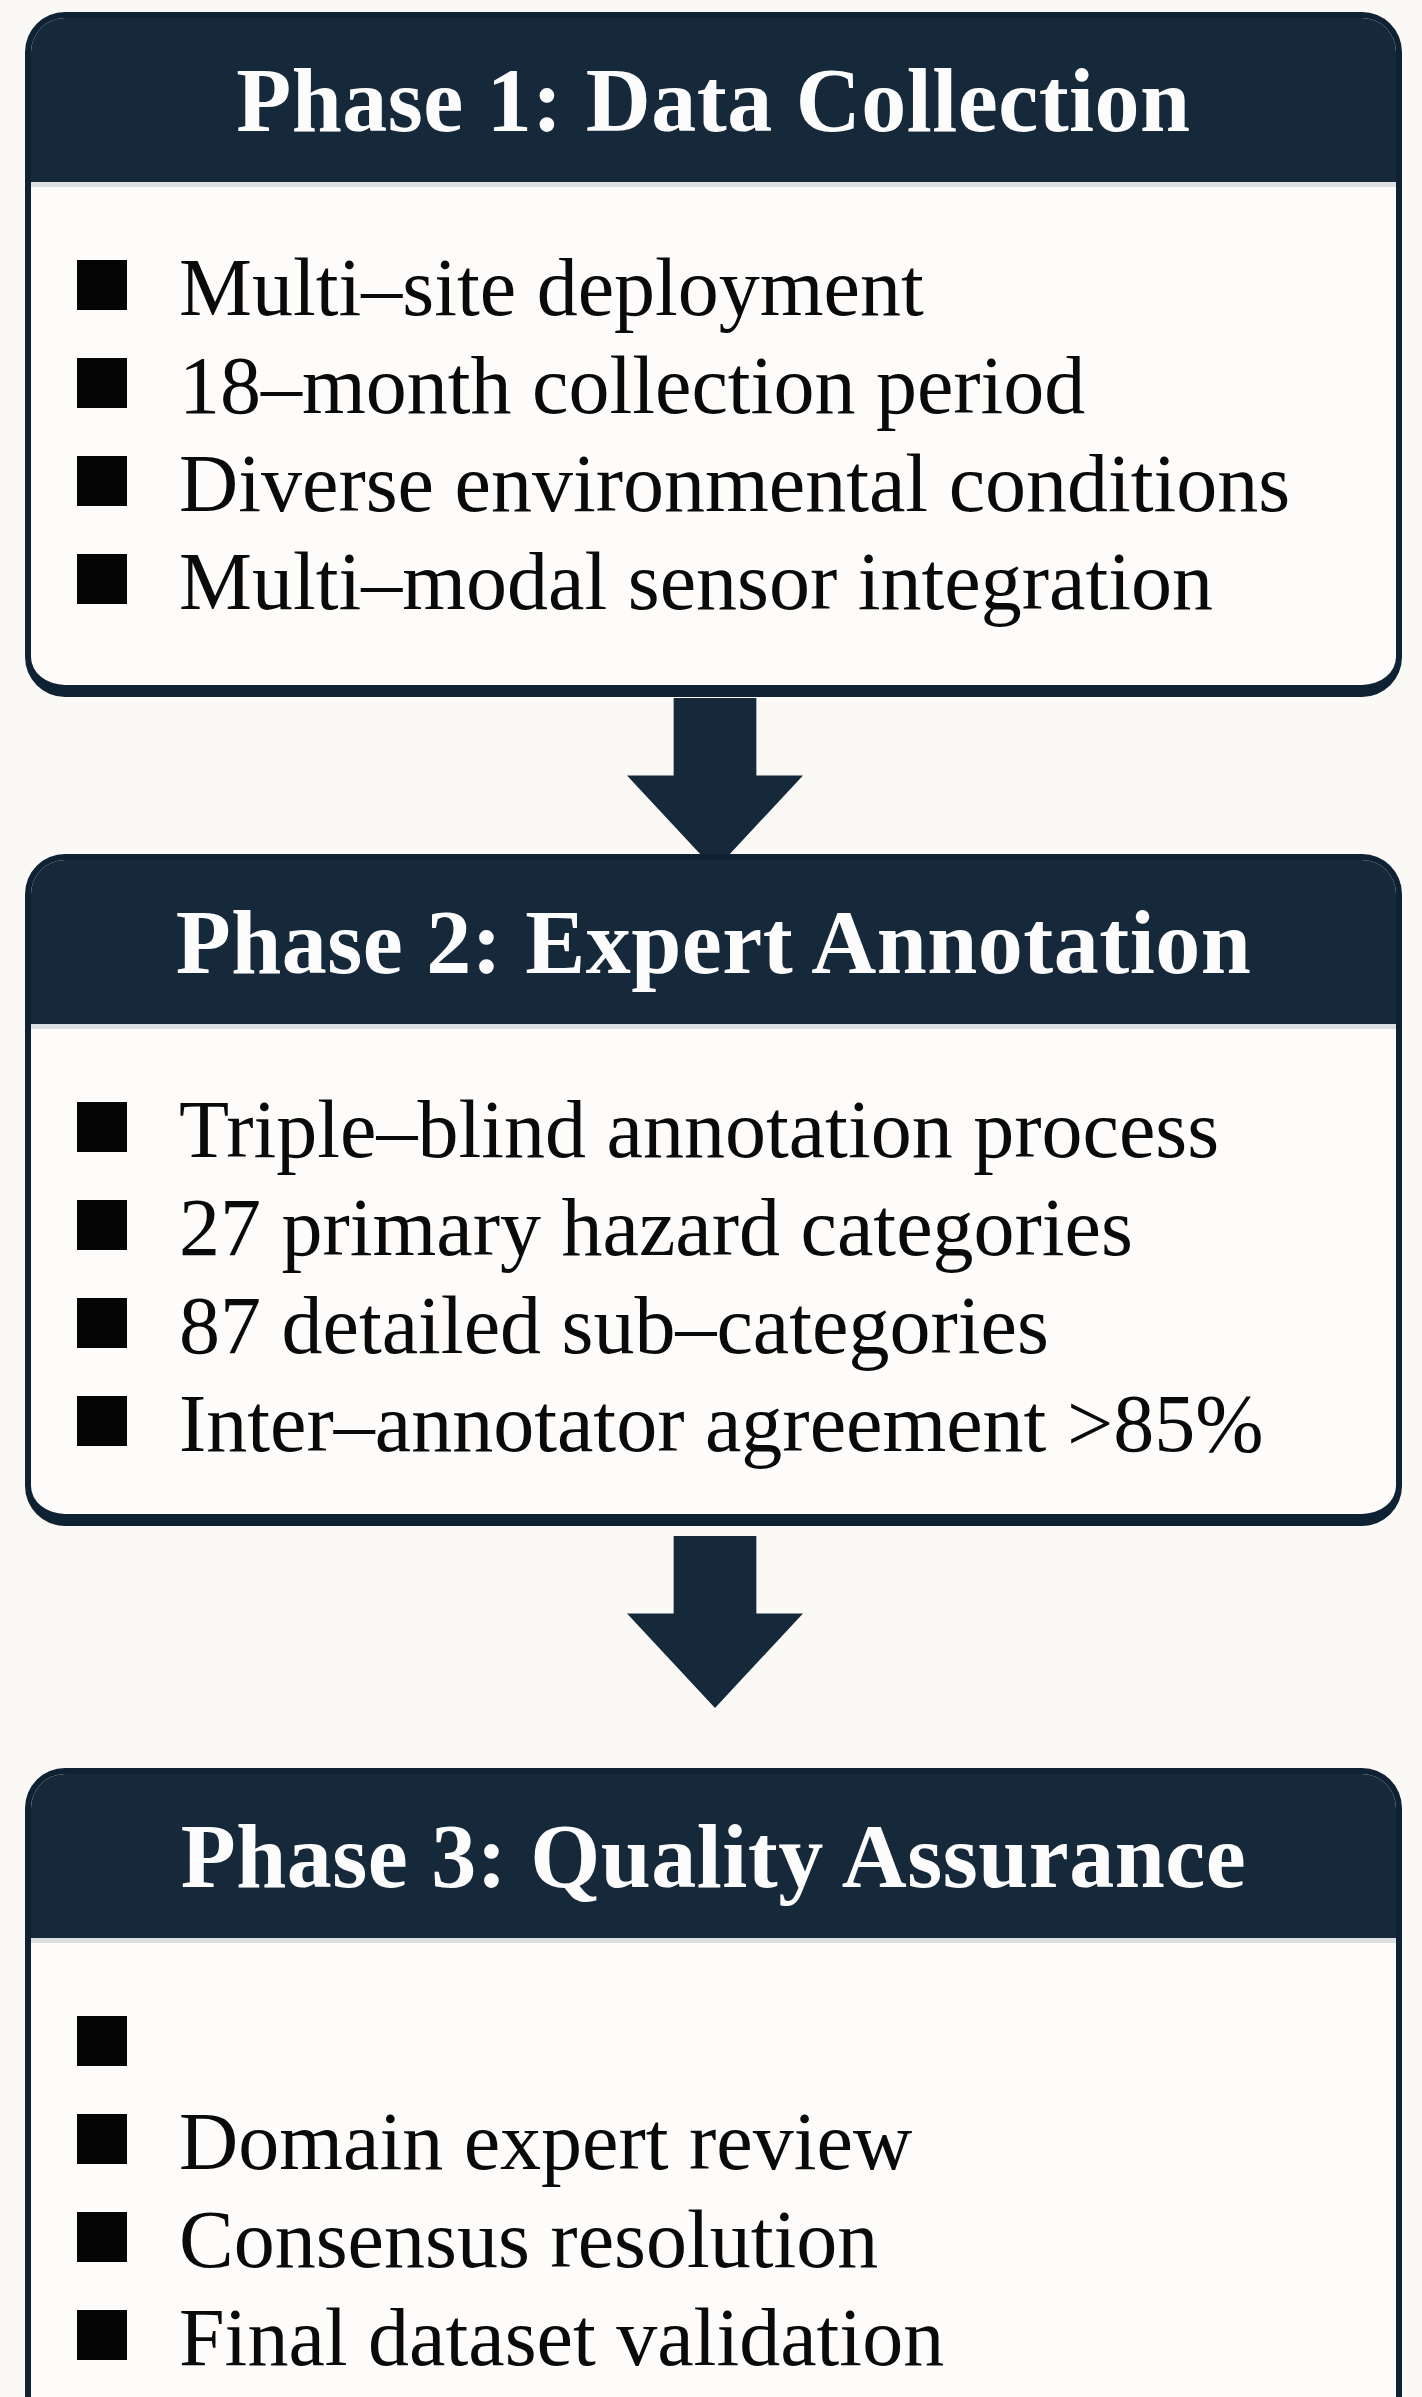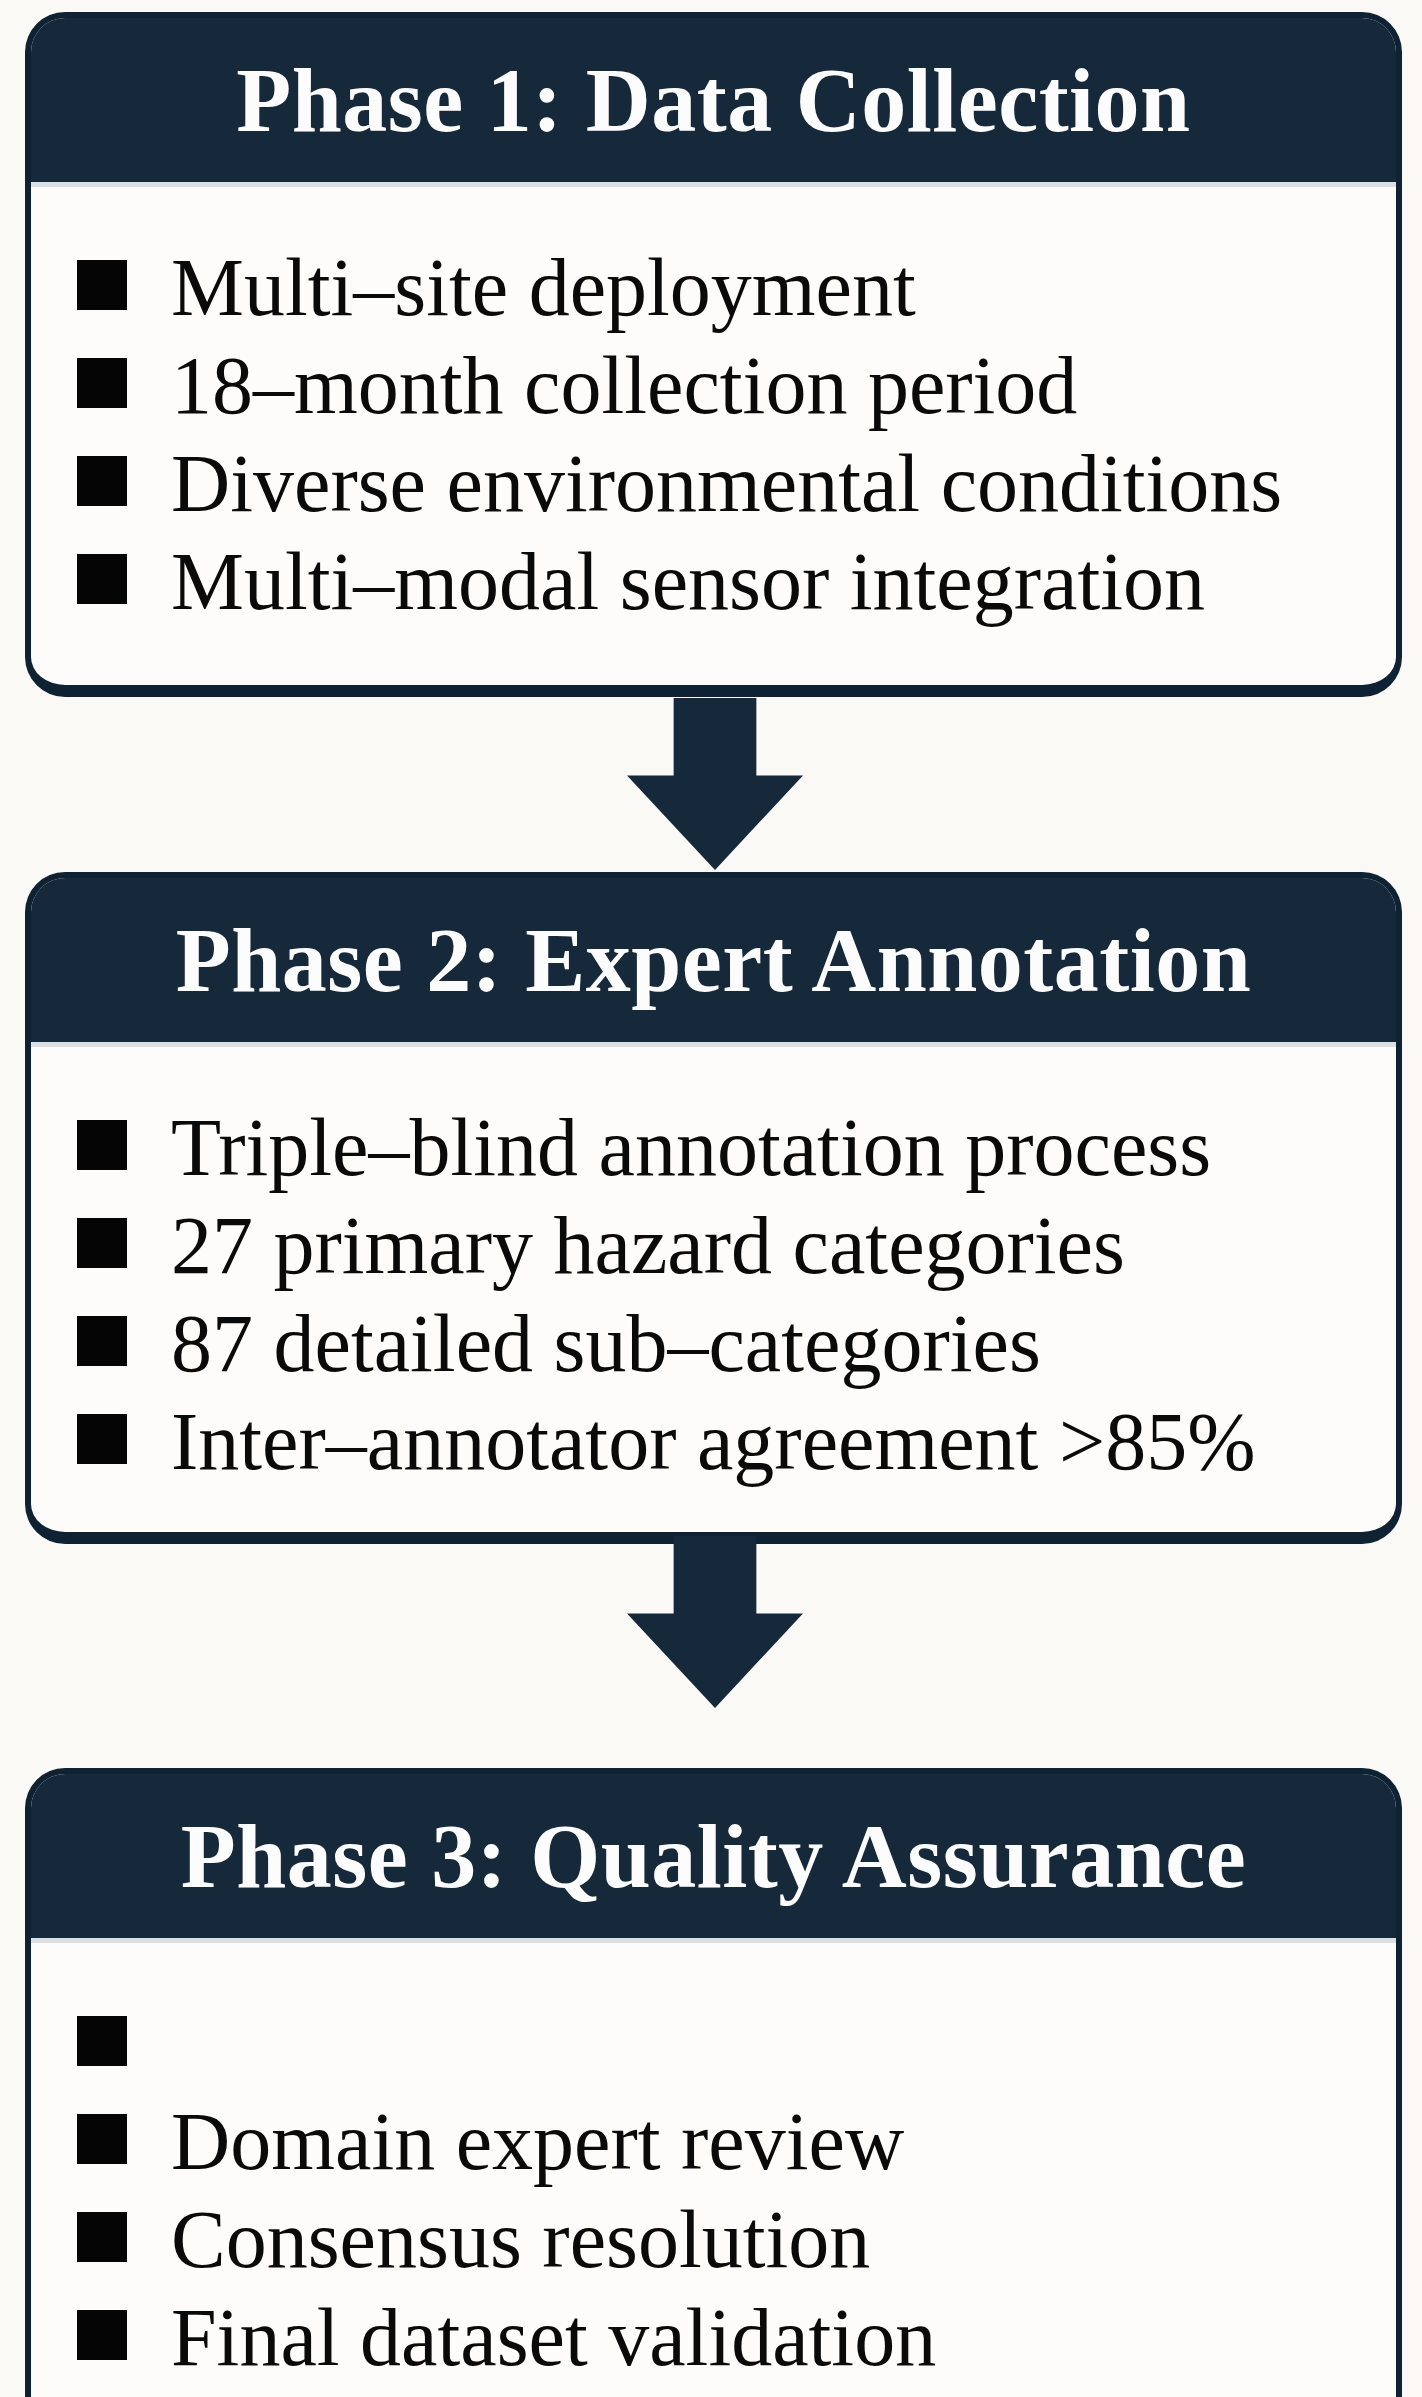--- a/index.html
+++ b/index.html
@@ -20,21 +20,21 @@
     left: 25px;
     width: 1377px;
     box-sizing: border-box;
     background: #FDFCFA;
     border: 6px solid #0F2233;
     border-bottom-width: 12px;
     border-radius: 40px;
     overflow: hidden;
   }
   .box-1 { top: 12px;   height: 685px; }
-  .box-2 { top: 872px;  height: 672px; }
+  .box-2 { top: 854px;  height: 672px; }
   .box-3 { top: 1768px; height: 676px; }
 
   .phase-header {
     height: 164px;
     background: #16293B;
     border-bottom: 5px solid #DCE0E3;
     display: flex;
     align-items: center;
     justify-content: center;
   }
@@ -64,20 +64,21 @@
     height: 50px;
     background: #050505;
     margin-right: 44px;
     margin-bottom: 6px;
   }
   .bullet-text {
     font-size: 82px;
     line-height: 1;
     color: #0A0A0A;
     white-space: nowrap;
+    margin-left: 8px;
   }
   .flow-arrow {
     position: absolute;
     left: 627px;
     width: 176px;
     height: 172px;
     background: #16293B;
     clip-path: polygon(26.5% 0%, 73.5% 0%, 73.5% 45%, 100% 45%, 50% 100%, 0% 45%, 26.5% 45%);
   }
   .arrow-1 { top: 698px; }

